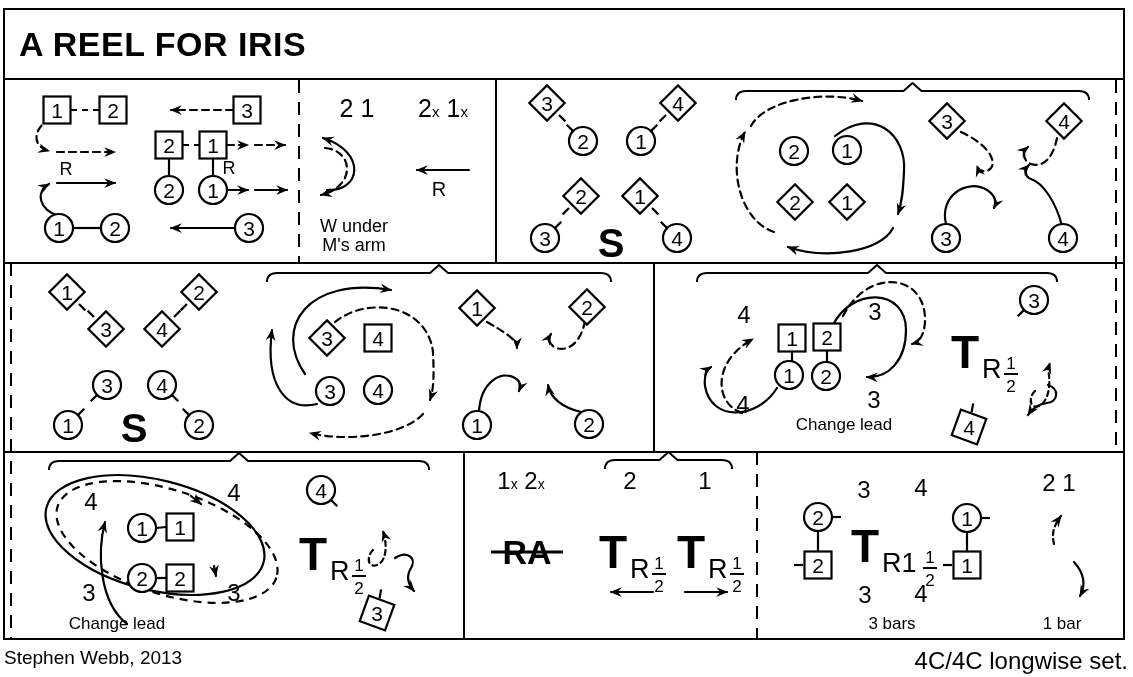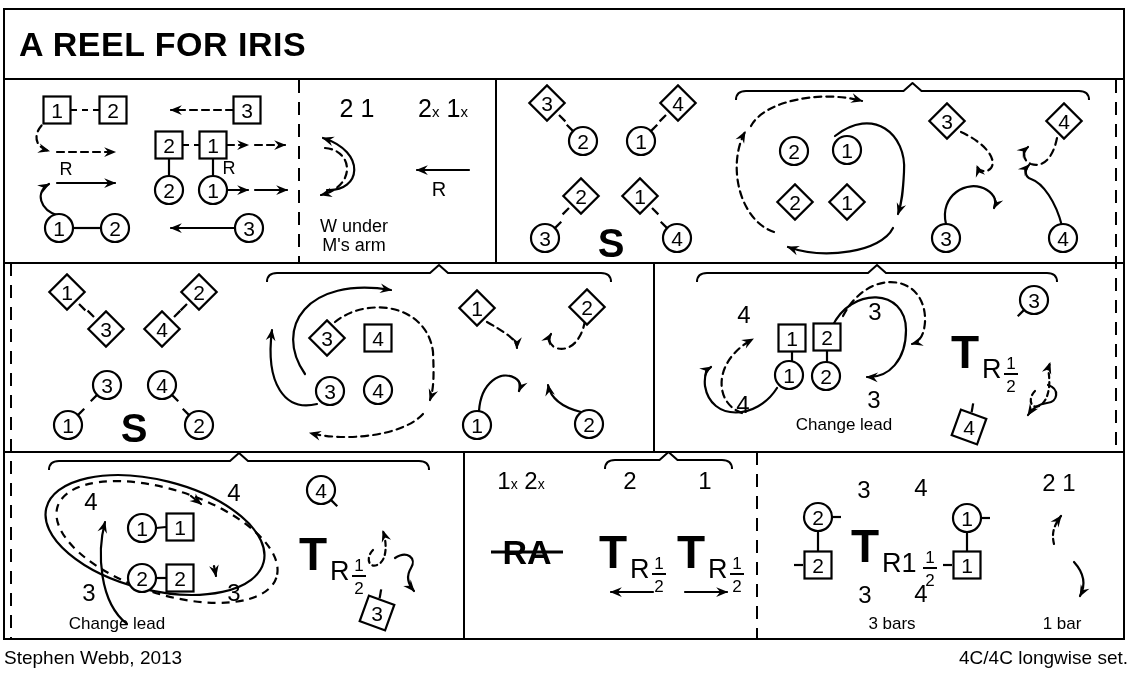--- a/index.html
+++ b/index.html
@@ -6,21 +6,21 @@
   .page{position:relative;width:1133px;height:677px;background:#ffffff;
         font-family:"Liberation Sans",sans-serif;color:#000;overflow:hidden;}
   .sheet{position:absolute;left:3px;top:8px;width:1122px;height:632px;
          border:2px solid #000;box-sizing:border-box;background:#fff;}
   .titlebar{height:70px;border-bottom:2px solid #000;display:flex;
             justify-content:space-between;align-items:center;padding:0 14px;
             box-sizing:border-box;}
   .title,.code{font-size:34px;font-weight:bold;letter-spacing:.5px;white-space:nowrap;}
   svg{display:block;font-family:"Liberation Sans",sans-serif;}
   .footer-left{position:absolute;left:4px;top:647px;font-size:19px;}
-  .footer-right{position:absolute;right:5px;top:647px;font-size:19px;}
+  .footer-right{position:absolute;right:5px;top:647px;font-size:24px;}
 </style>
 </head>
 <body>
 
 <div class="page">
   <div class="sheet">
     <div class="titlebar">
       <div class="title">A REEL FOR IRIS</div>
     </div>
     <svg id="diagram" width="1118" height="558" viewBox="0 0 1118 558">

